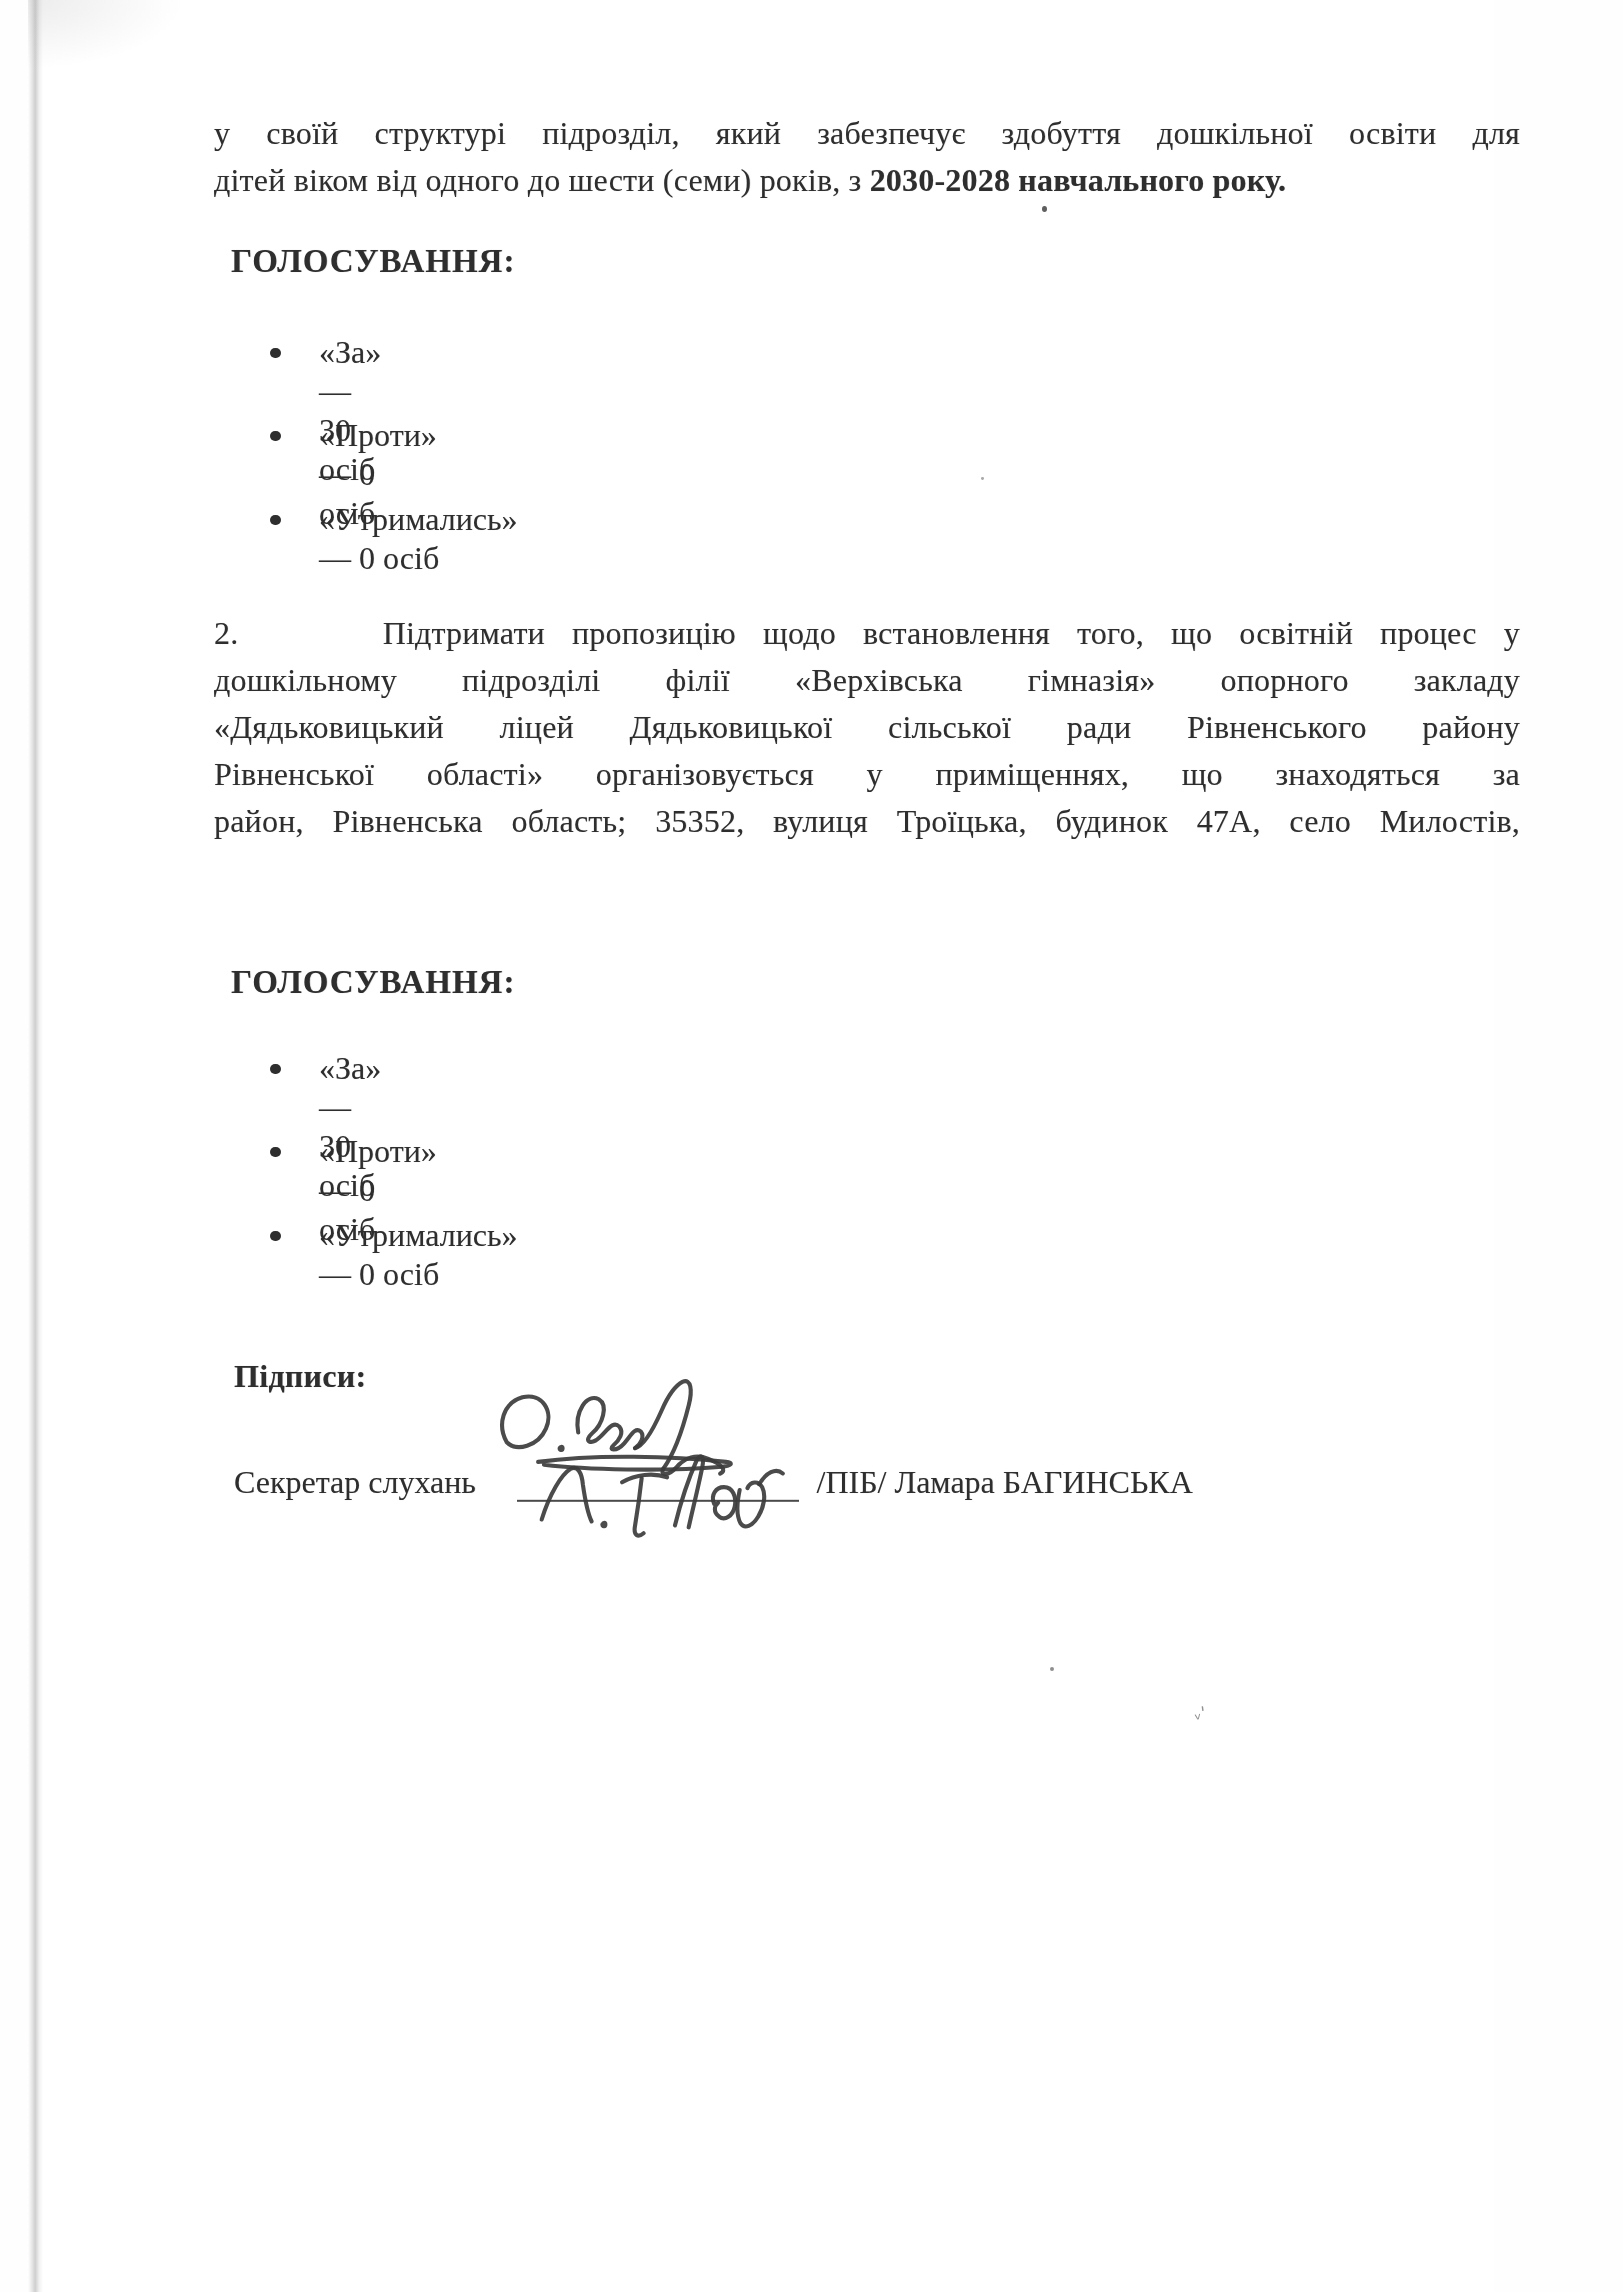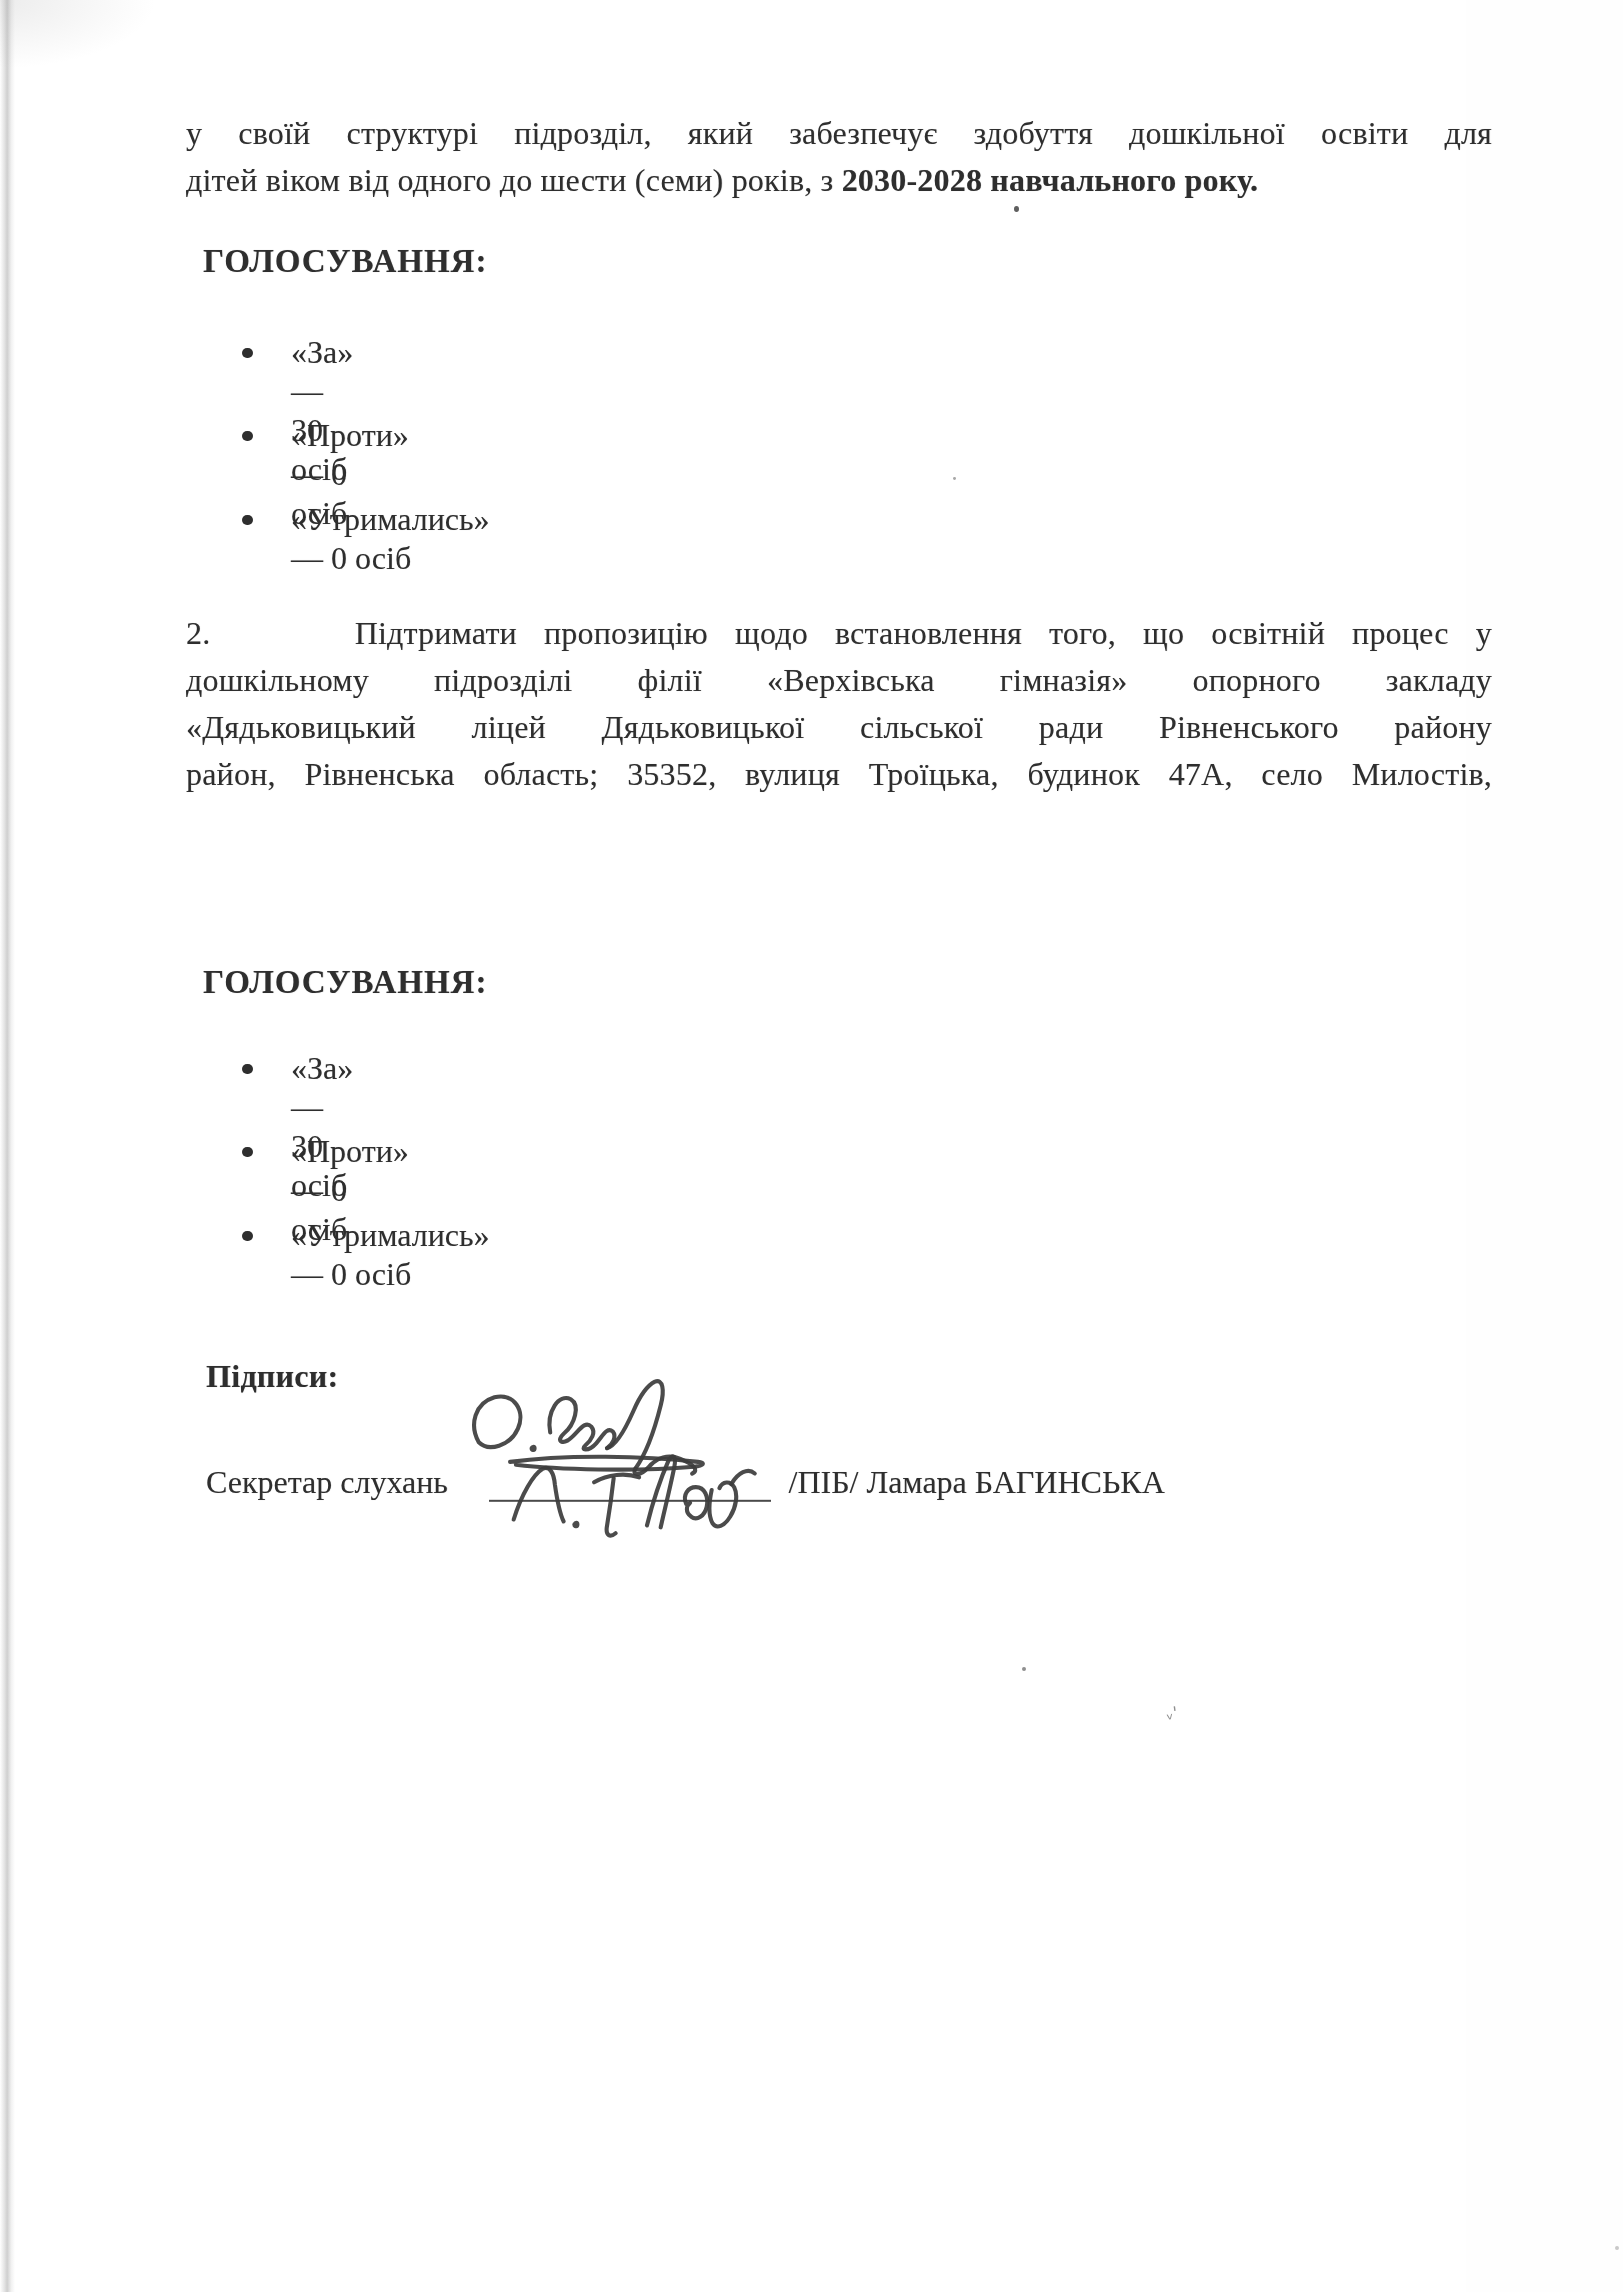--- a/index.html
+++ b/index.html
@@ -7,20 +7,21 @@
     width: 1623px; height: 2293px;
     overflow: hidden;
     background: #fefefe;
   }
   .page {
     position: relative;
     width: 1466px; height: 2293px;
     background: #ffffff;
     font-family: "Liberation Serif", serif;
     color: #2e2e2e;
+    margin-left: 28px;
   }
   .scan-edge-left {
     position: absolute; left: 0; top: 0; bottom: 0; width: 14.7px;
     background: linear-gradient(to right, #ffffff 0%, #e3e3e3 30%, #cfcfcf 48%, #f1f1f1 75%, #ffffff 100%);
   }
   .scan-corner {
     position: absolute; left: 0; top: 0; width: 157px; height: 69px;
     background: radial-gradient(ellipse at 0% 0%, rgba(150,150,150,0.18), rgba(255,255,255,0) 70%);
   }
   .abs { position: absolute; }
@@ -108,20 +109,21 @@
     <div class="vote-item" style="top:167px;">
       <span class="vote-dot"></span>
       <span>«Утримались» — 0 осіб</span>
     </div>
   </div>
 
   <div class="abs para" style="left:186px; top:610px;">
       <div class="pline"><span>2.</span> <span class="gap" style="width: 90px;"></span> <span>Підтримати пропозицію щодо встановлення того, що освітній процес у</span> </div>
       <div class="pline"><span>дошкільному підрозділі філії «Верхівська гімназія» опорного закладу</span> </div>
       <div class="pline"><span>«Дядьковицький ліцей Дядьковицької сільської ради Рівненського району</span> </div>
+      <div class="pline"><span>Рівненської області» організовується у приміщеннях, що знаходяться за</span> </div>
       <div class="pline"><span>район, Рівненська область; 35352, вулиця Троїцька, будинок 47А, село Милостів,</span> </div>
     </div>
 
   <div class="abs heading" style="left:203px; top:964px;">ГОЛОСУВАННЯ:</div>
 
   <div class="abs" style="left:291px; top:1049px;">
     <div class="vote-item" style="top:0;">
       <span class="vote-dot"></span>
       <span>«За» — 30 осіб</span>
     </div>

